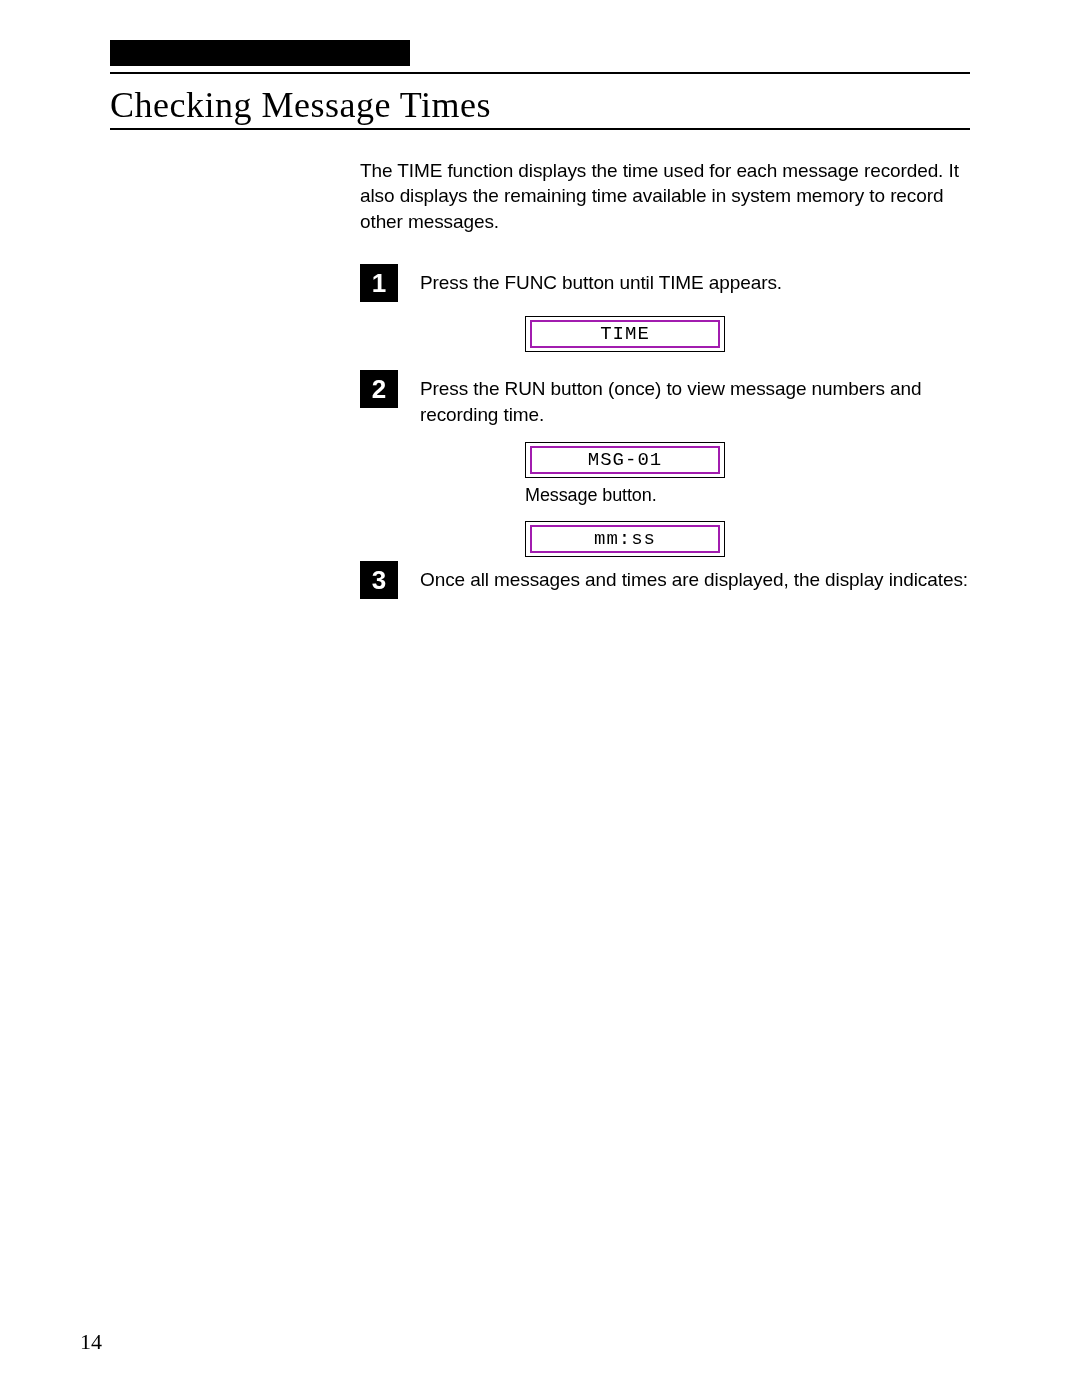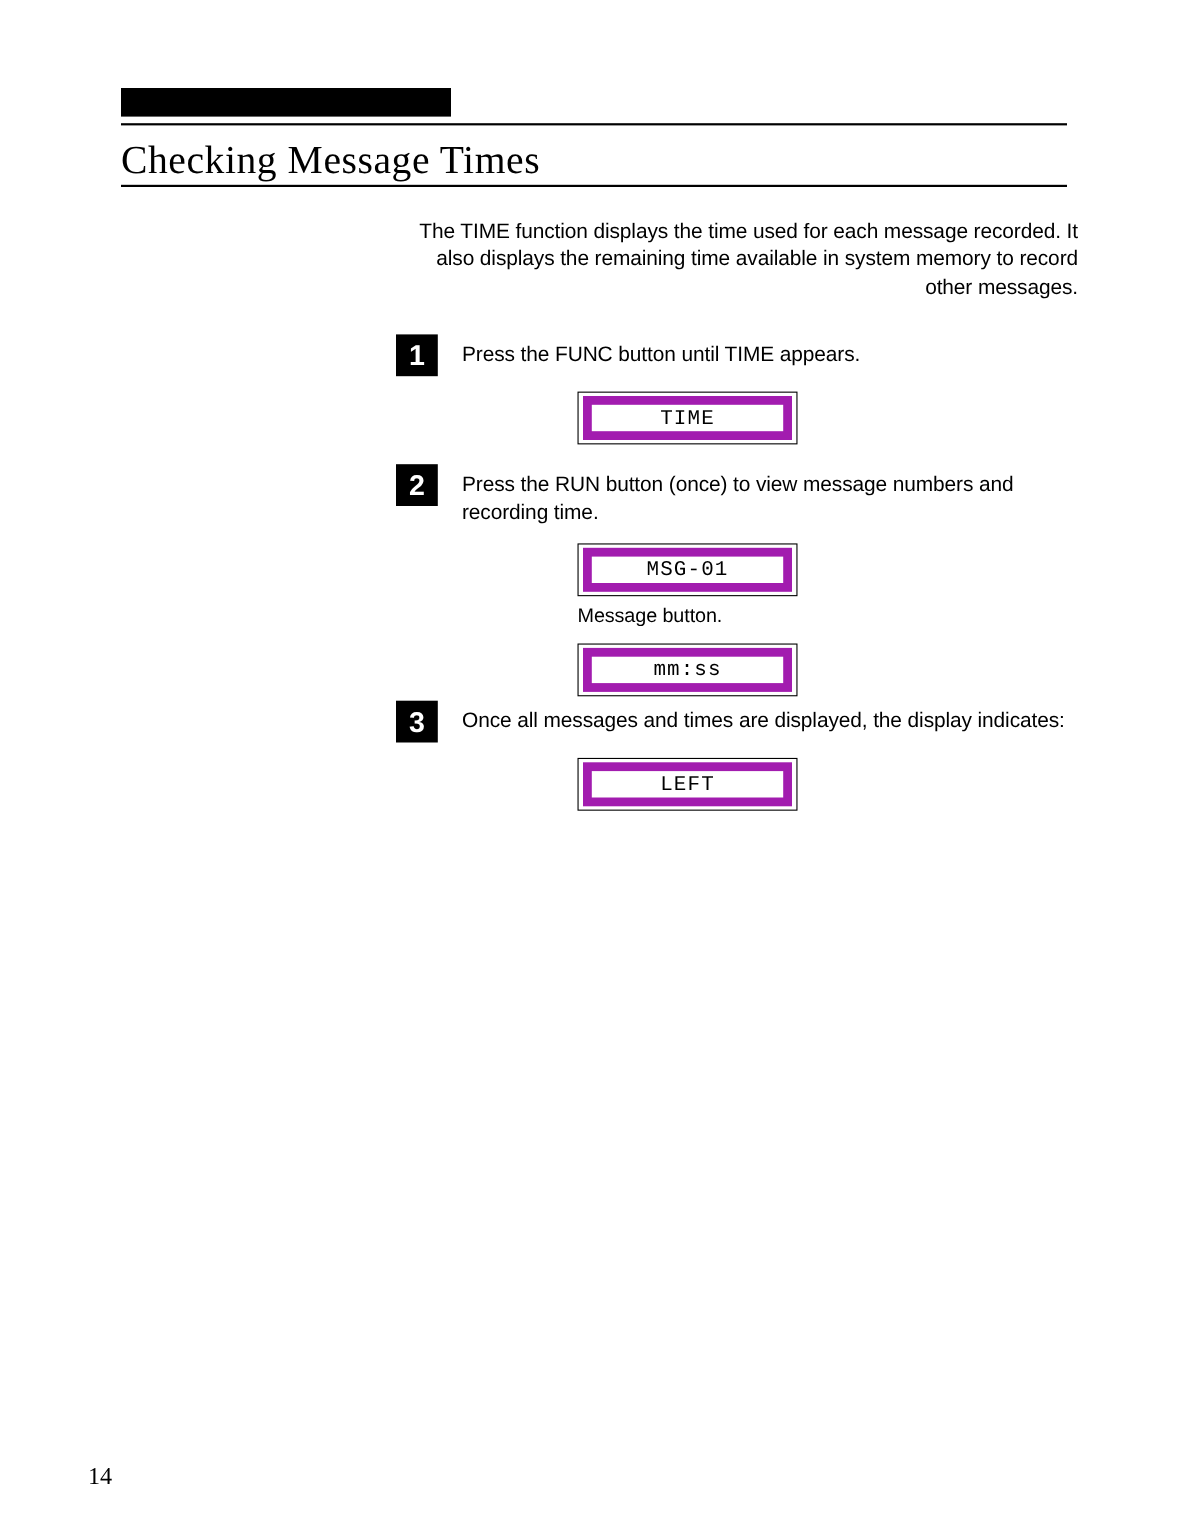--- a/index.html
+++ b/index.html
@@ -7,21 +7,21 @@
     padding: 0;
     background: #fff;
     font-family: Arial, Helvetica, sans-serif;
     color: #000;
     width: 1080px;
   }
   .page {
     width: 1080px;
     min-height: 1395px;
     box-sizing: border-box;
-    padding: 80px 90px 40px 110px;
+    padding: 40px 90px 40px 110px;
     position: relative;
   }
   .blackbar {
     height: 26px;
     width: 300px;
     background: #000;
     margin-bottom: 6px;
   }
   .rule-top {
     height: 2px;
@@ -44,21 +44,20 @@
   }
   .bodycol {
     margin-left: 250px;
     width: 620px;
     font-size: 19px;
     line-height: 1.35;
     letter-spacing: -0.1px;
   }
   .intro {
     margin-bottom: 30px;
-    text-align: right;
   }
   .step {
     display: flex;
     align-items: flex-start;
     gap: 22px;
     margin-bottom: 14px;
   }
   .stepnum {
     background: #000;
     color: #fff;
@@ -82,21 +81,21 @@
   }
   .lcd-outer {
     border: 1.5px solid #000;
     width: 200px;
     padding: 3px 4px;
     box-sizing: border-box;
     display: inline-block;
     vertical-align: top;
   }
   .lcd-inner {
-    border: 8px solid #a21caf;
+    border: 2px solid #a21caf;
     font-family: "Courier New", Courier, monospace;
     font-size: 19px;
     text-align: center;
     padding: 1px 0 0 0;
     letter-spacing: 1px;
     height: 23px;
     line-height: 23px;
     box-sizing: content-box;
   }
   .caption {
@@ -157,24 +156,19 @@
       <div class="lcd-outer">
         <div class="lcd-inner">mm:ss</div>
       </div>
     </div>
 
     <div class="step">
       <div class="stepnum">3</div>
       <div class="steptext">Once all messages and times are displayed, the display indicates:</div>
     </div>
 
-    <div class="lcd-wrapper" style="margin-bottom:4px;">
-      <div class="lcd-outer">
-        <div class="lcd-inner">LEFT</div>
-      </div>
-    </div>
 
 
 
   </div>
 
   <div class="pagenum">14</div>
 </div>
 
 </body></html>

